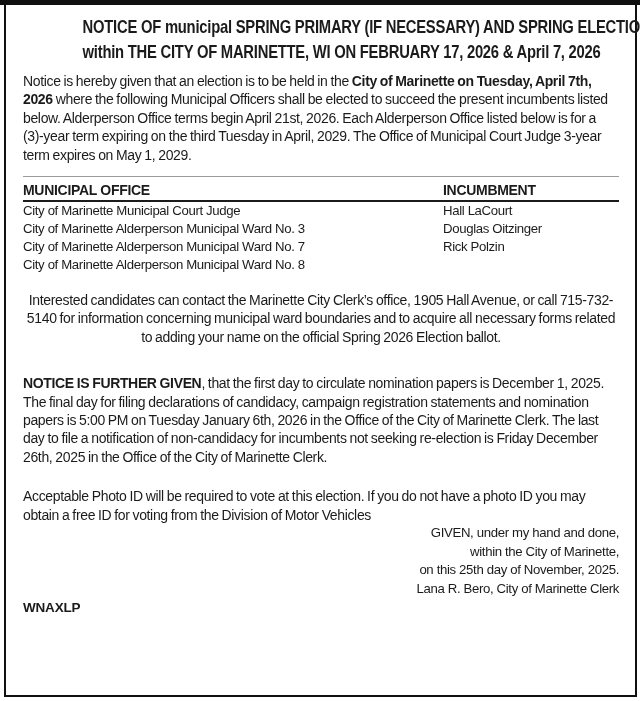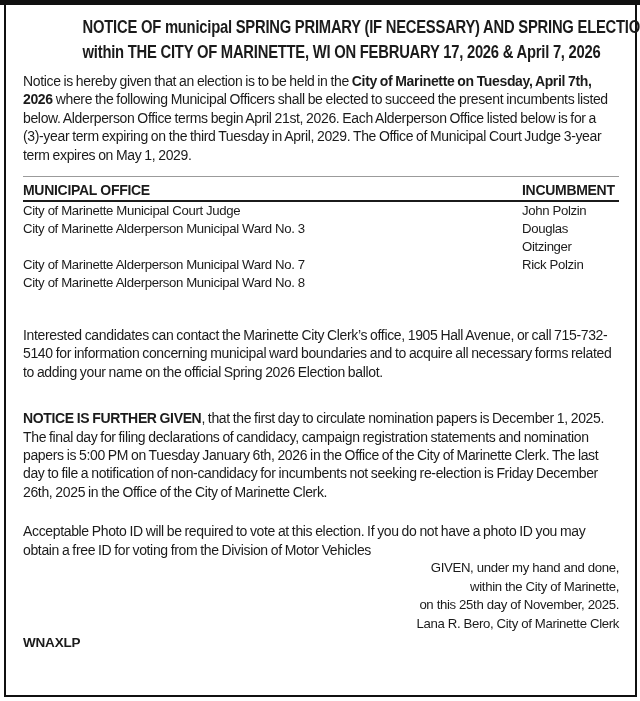--- a/index.html
+++ b/index.html
@@ -60,23 +60,23 @@
     font-size: 14px;
     line-height: 18px;
     letter-spacing: -0.3px;
   }
   .table-row {
     display: flex;
     font-size: 13.2px;
     line-height: 18px;
     letter-spacing: -0.35px;
   }
-  .col-office { width: 499px; flex: 0 0 auto; }
+  .col-office { width: 420px; flex: 0 0 auto; }
   .col-incumbent { flex: 1 1 auto; }
-  .contact    { margin-top: 34px; }
+  .contact    { margin-top: 17px; text-align: center; }
   .nomination { margin-top: 28px; }
   .primary    { margin-top: 23px; }
   .photo-id   { margin-top: 21px; }
   .signature {
     margin-top: 0;
     text-align: right;
     font-size: 13.2px;
     line-height: 18.6px;
     letter-spacing: -0.35px;
   }
@@ -105,21 +105,21 @@
 
     <p class="para intro"><span>Notice is hereby given that an election is to be held in the </span><b>City of Marinette on Tuesday, April 7th, 2026</b><span> where the following Municipal Officers shall be elected to succeed the present incumbents listed below. Alderperson Office terms begin April 21st, 2026. Each Alderperson Office listed below is for a (3)-year term expiring on the third Tuesday in April, 2029. The Office of Municipal Court Judge 3-year term expires on May 1, 2029.</span></p>
 
     <div class="table-block">
       <div class="table-head">
         <span class="col-office">MUNICIPAL OFFICE</span>
         <span class="col-incumbent">INCUMBMENT</span>
       </div>
       <div class="table-row">
         <span class="col-office">City of Marinette Municipal Court Judge</span>
-        <span class="col-incumbent">John Polzin</span>
+        <span class="col-incumbent">Hall LaCourt</span>
       </div>
       <div class="table-row">
         <span class="col-office">City of Marinette Alderperson Municipal Ward No. 3</span>
         <span class="col-incumbent">Douglas Oitzinger</span>
       </div>
       <div class="table-row">
         <span class="col-office">City of Marinette Alderperson Municipal Ward No. 7</span>
         <span class="col-incumbent">Rick Polzin</span>
       </div>
       <div class="table-row">

